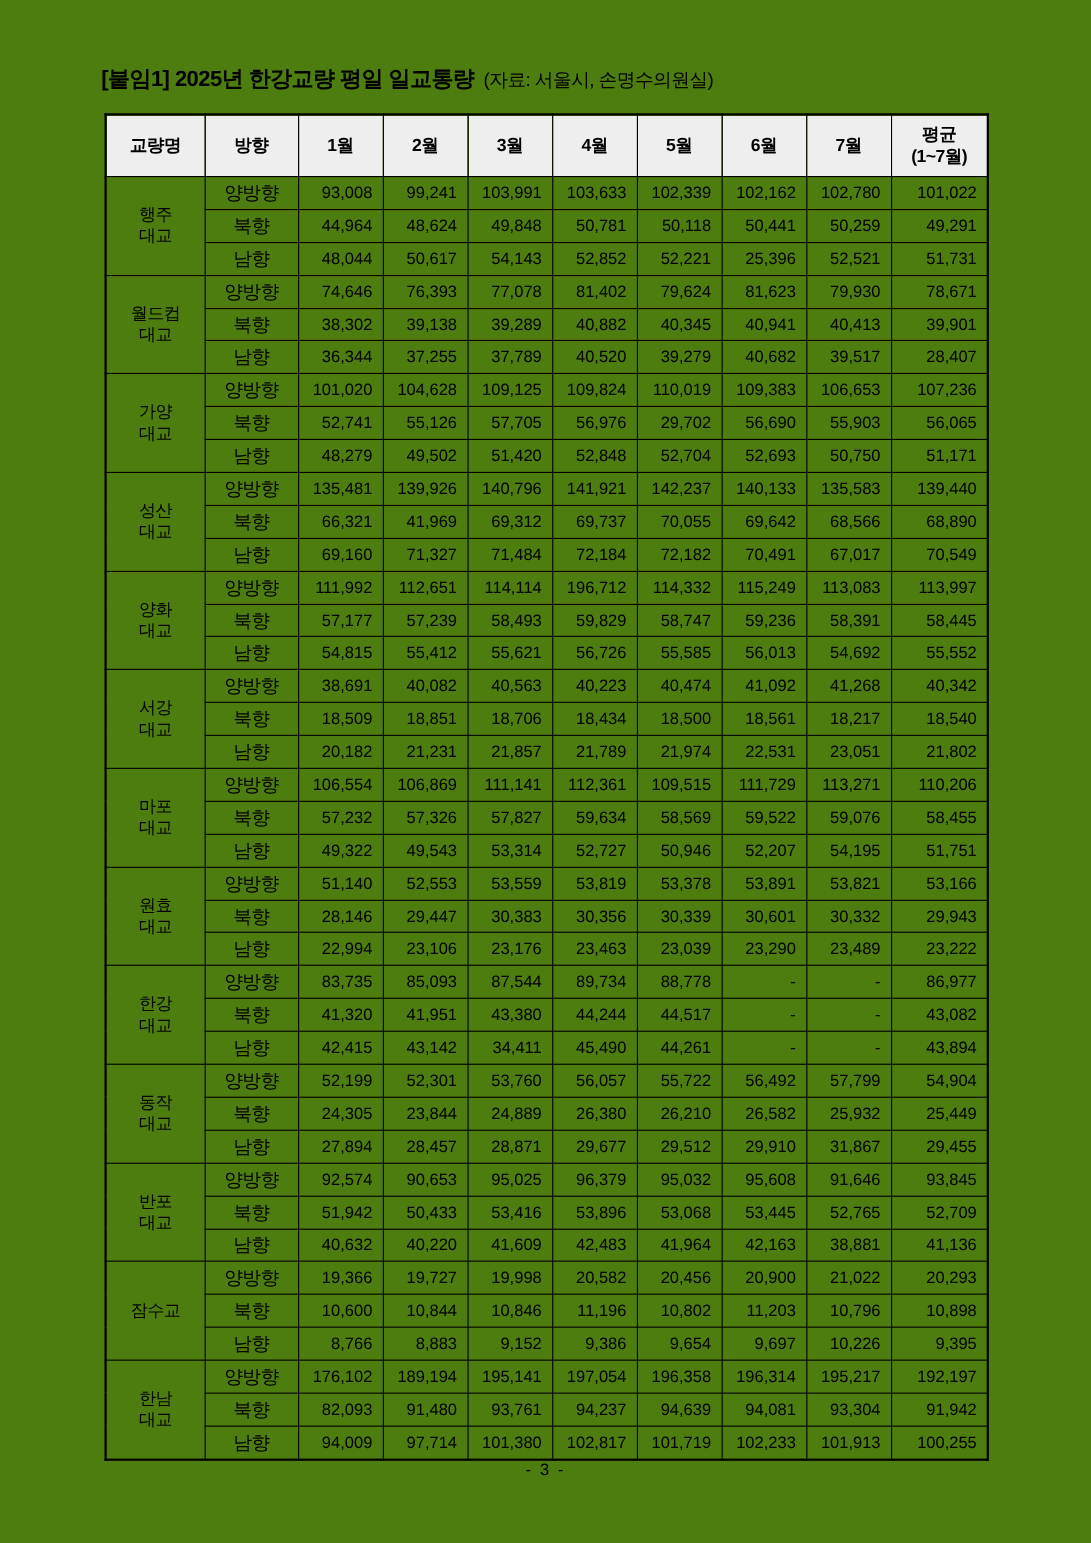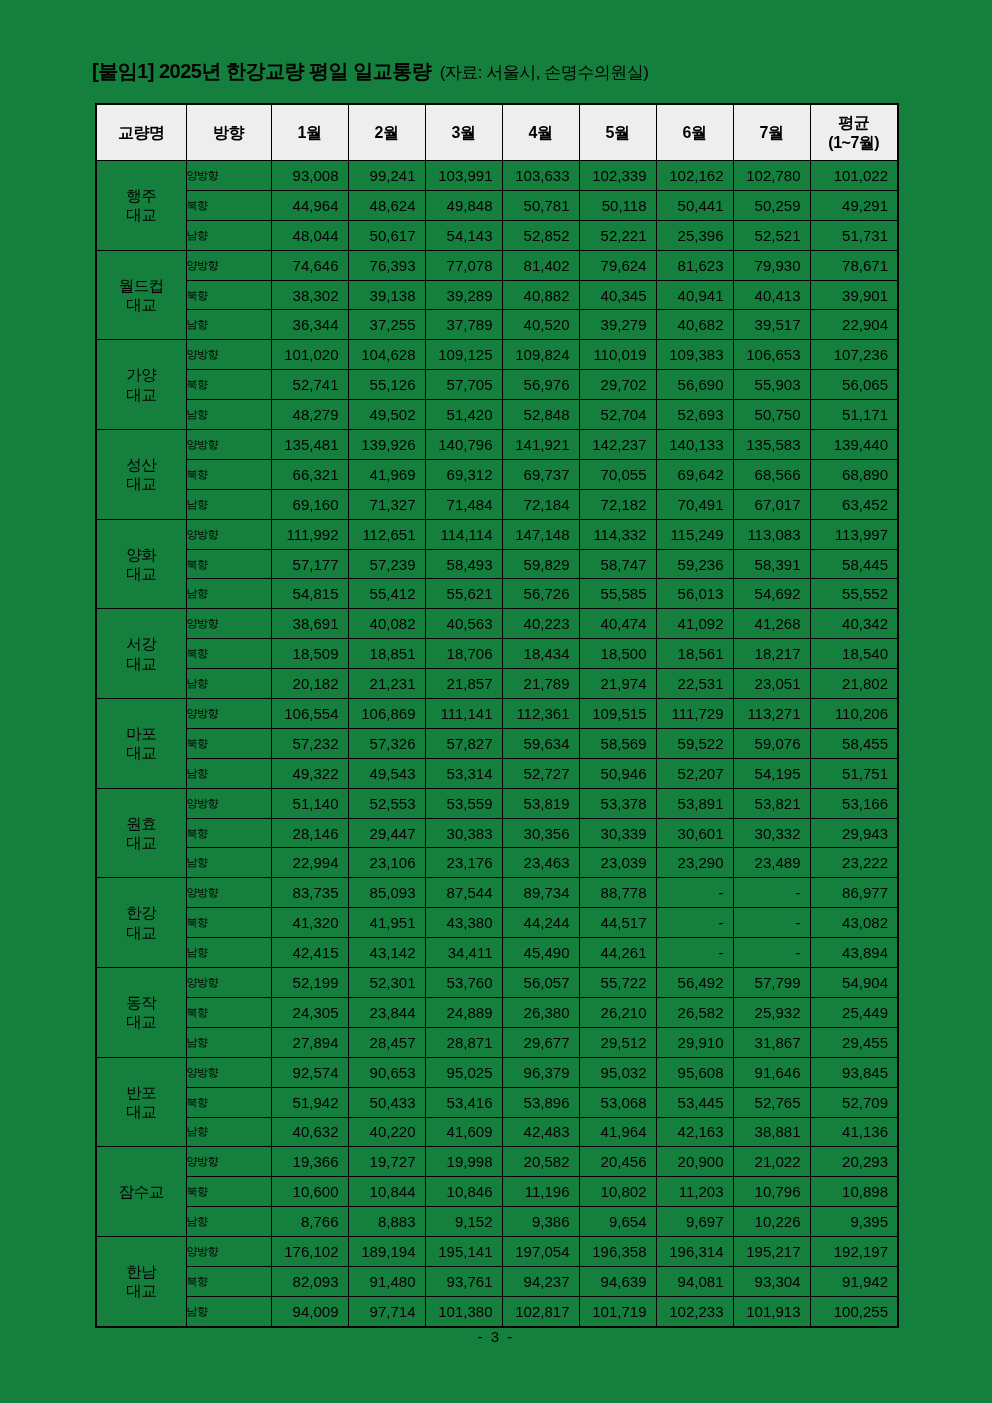--- a/index.html
+++ b/index.html
@@ -6,21 +6,21 @@
     margin: 0;
     padding: 0;
     background: #ffffff;
     color: #000000;
     font-family: "Liberation Sans", "DejaVu Sans", sans-serif;
   }
   .page {
     position: relative;
     width: 992px;
     height: 1403px;
-    background: #15803d;
+    background: #4d7c0f;
     overflow: hidden;
     text-decoration: underline;
   }
   .doc-title {
     position: absolute;
     left: 92px;
     top: 58px;
     width: 820px;
     white-space: nowrap;
   }
@@ -68,22 +68,23 @@
   }
   table.traffic td.bridge {
     text-align: center;
     white-space: pre-line;
     line-height: 1.25;
     letter-spacing: -0.5px;
     font-size: 15.5px;
     margin-top: 24px;
   }
   table.traffic td.dir {
+    text-align: center;
     letter-spacing: -0.5px;
-    font-size: 11px;
+    font-size: 17px;
   }
   table.traffic td.num {
     text-align: right;
     padding-right: 9px;
     font-size: 15px;
   }
   .page-footer {
     position: absolute;
     left: 95px;
     top: 1328px;
@@ -193,21 +194,21 @@
         </tr>
         <tr>
           <td class="dir">남향</td>
           <td class="num">36,344</td>
           <td class="num">37,255</td>
           <td class="num">37,789</td>
           <td class="num">40,520</td>
           <td class="num">39,279</td>
           <td class="num">40,682</td>
           <td class="num">39,517</td>
-          <td class="num">22,904</td>
+          <td class="num">28,407</td>
         </tr>
         <tr>
           <td rowspan="3" class="bridge">가양
 대교</td>
           <td class="dir">양방향</td>
           <td class="num">101,020</td>
           <td class="num">104,628</td>
           <td class="num">109,125</td>
           <td class="num">109,824</td>
           <td class="num">110,019</td>
@@ -263,30 +264,30 @@
         </tr>
         <tr>
           <td class="dir">남향</td>
           <td class="num">69,160</td>
           <td class="num">71,327</td>
           <td class="num">71,484</td>
           <td class="num">72,184</td>
           <td class="num">72,182</td>
           <td class="num">70,491</td>
           <td class="num">67,017</td>
-          <td class="num">63,452</td>
+          <td class="num">70,549</td>
         </tr>
         <tr>
           <td rowspan="3" class="bridge">양화
 대교</td>
           <td class="dir">양방향</td>
           <td class="num">111,992</td>
           <td class="num">112,651</td>
           <td class="num">114,114</td>
-          <td class="num">147,148</td>
+          <td class="num">196,712</td>
           <td class="num">114,332</td>
           <td class="num">115,249</td>
           <td class="num">113,083</td>
           <td class="num">113,997</td>
         </tr>
         <tr>
           <td class="dir">북향</td>
           <td class="num">57,177</td>
           <td class="num">57,239</td>
           <td class="num">58,493</td>

